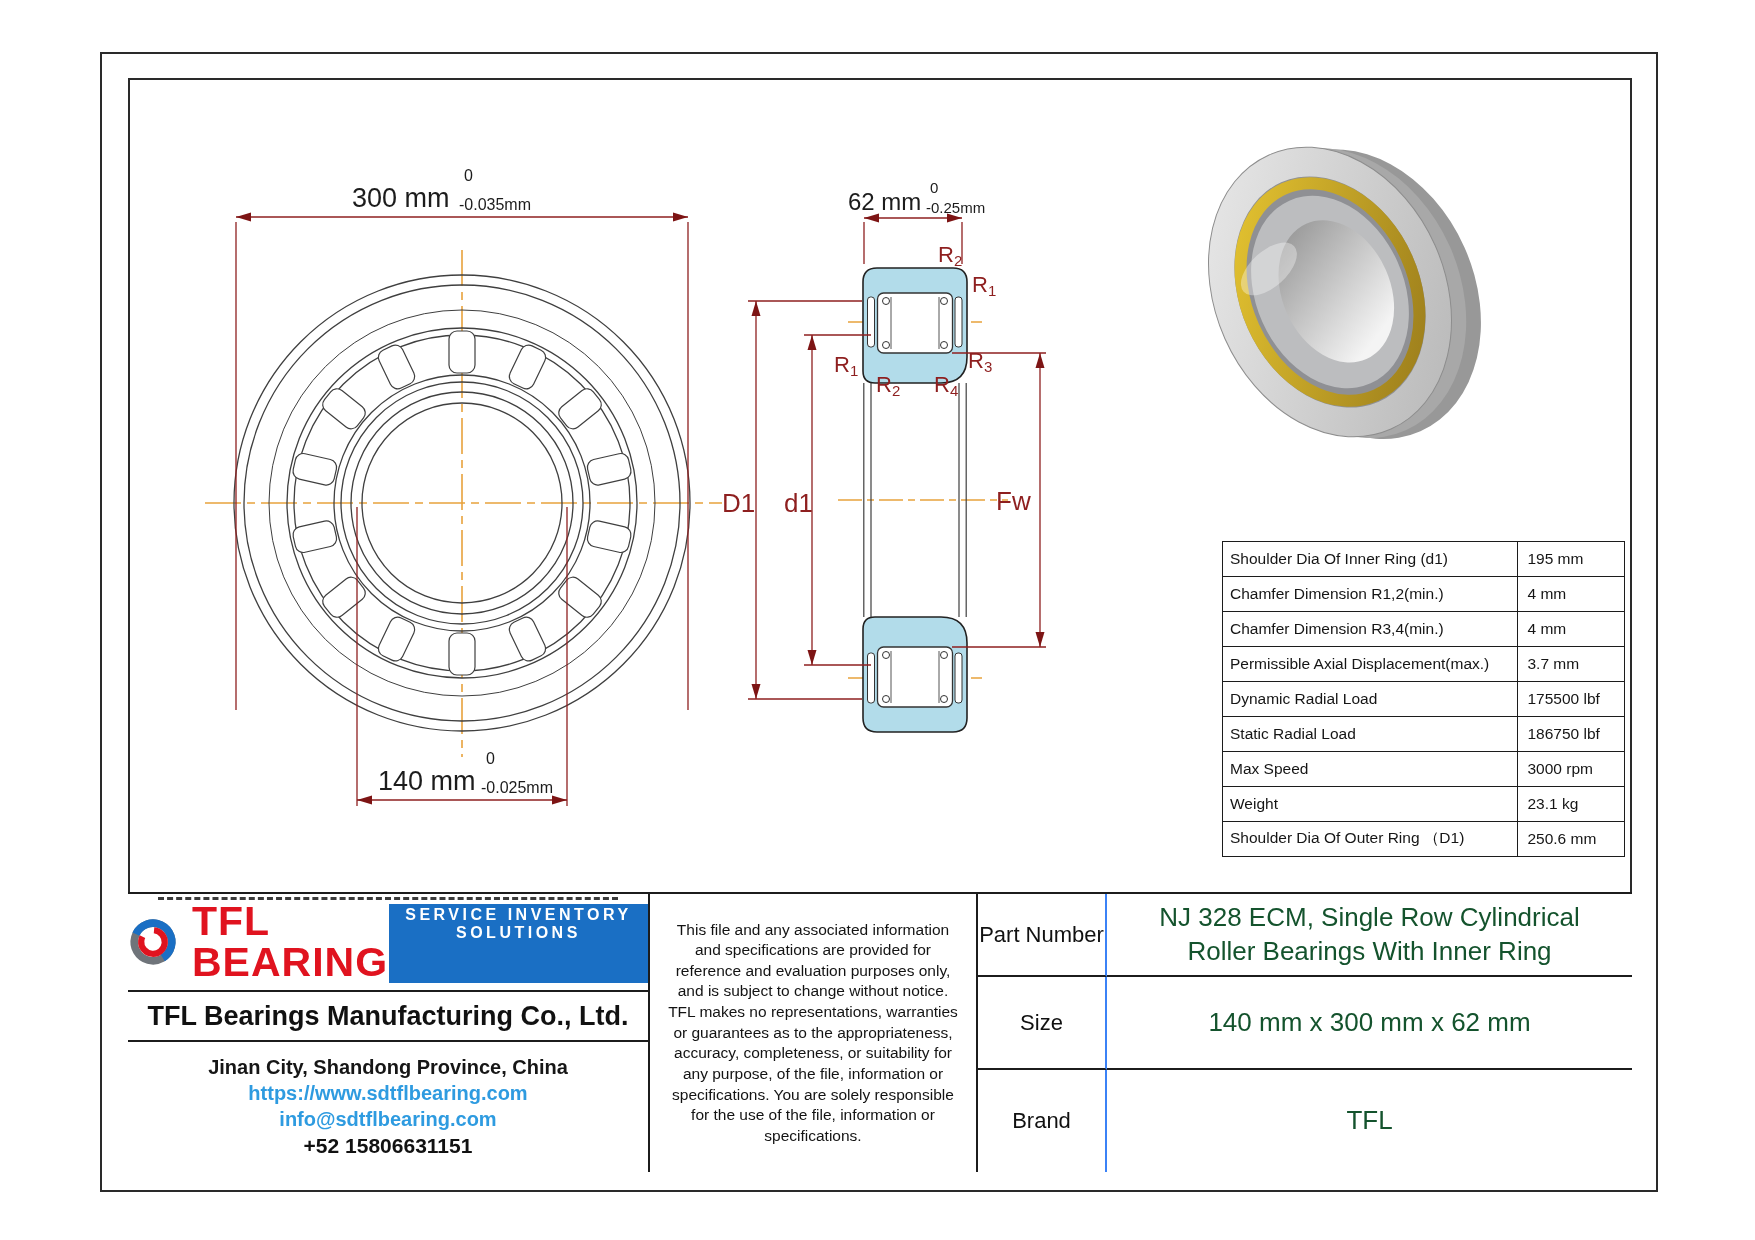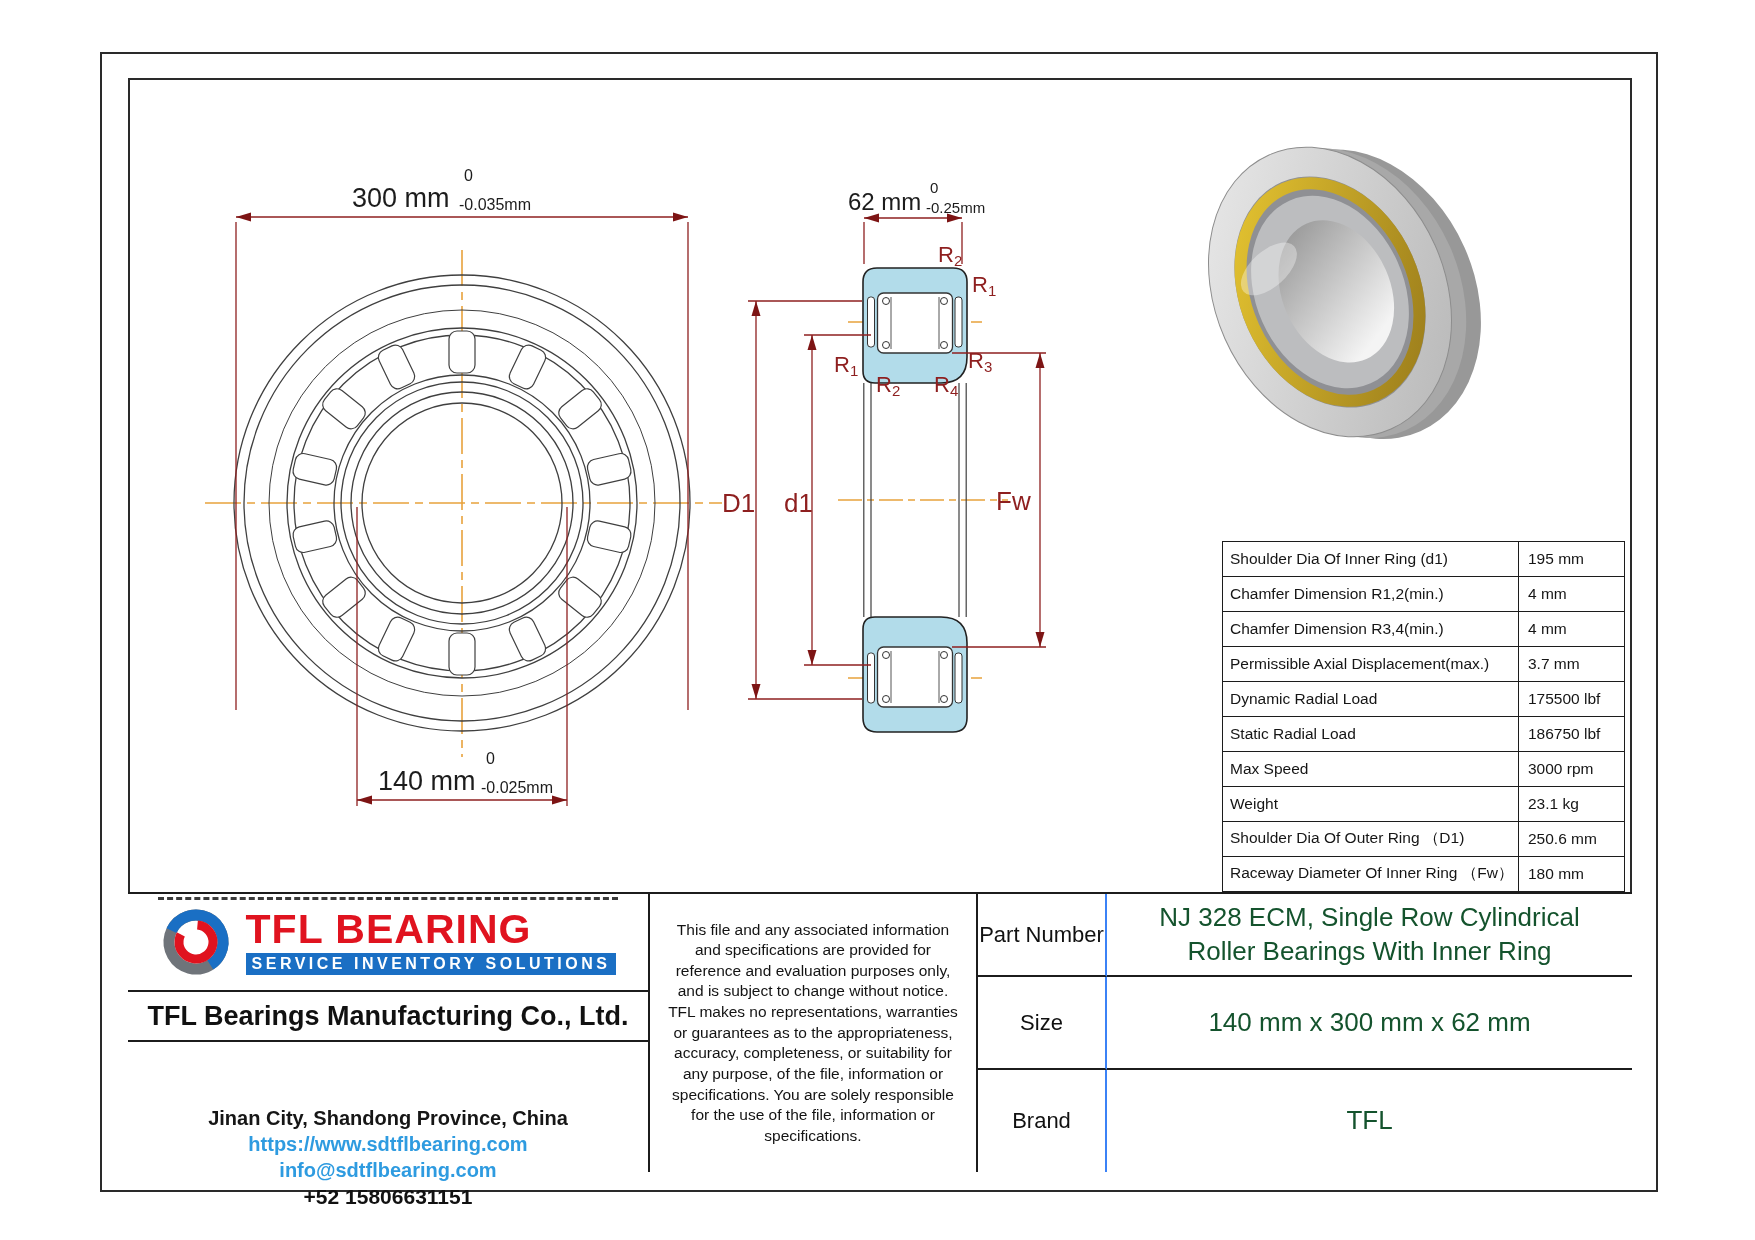--- a/index.html
+++ b/index.html
@@ -20,28 +20,28 @@
   .spec-table td.val{padding-left:9px;}
 
   
   .footer{position:absolute;left:128px;top:892px;width:1504px;height:278px;
         border-top:2px solid #1c1c1c;box-sizing:border-box;background:#fff;}
   .cell{position:absolute;box-sizing:border-box;}
   .logo-cell{left:0;top:0;width:520px;height:98px;border-bottom:2px solid #1c1c1c;
         display:flex;align-items:center;justify-content:center;gap:14px;}
   .cut-line{position:absolute;left:30px;top:3px;width:460px;height:0;
         border-top:3px dashed #3a3a3a;}
-  .brand-col{display:flex;flex-direction:column;align-items:stretch;}
+  .brand-col{display:flex;flex-direction:row;align-items:stretch;}
   .brand-name{color:#e0131f;font-size:41px;font-weight:800;letter-spacing:1px;line-height:1;}
   .brand-tagline{margin-top:3px;background:#1a6fc4;color:#fff;font-size:16px;font-weight:700;
         letter-spacing:3.5px;text-align:center;padding:2px 6px;}
   .company-cell{left:0;top:98px;width:520px;height:50px;border-bottom:2px solid #1c1c1c;
         display:flex;align-items:center;justify-content:center;font-size:27px;font-weight:600;}
   .address-cell{left:0;top:148px;width:520px;height:130px;display:flex;flex-direction:column;
-        align-items:center;justify-content:flex-end;gap:3px;margin-top:37px;}
+        align-items:center;justify-content:center;gap:3px;}
   .address-line{font-size:20px;font-weight:600;color:#161616;}
   .link-line{font-size:20px;color:#2e9be0;font-weight:600;cursor:pointer;}
   .phone-line{font-size:21px;font-weight:700;color:#111;}
   .disclaimer-cell{left:520px;top:0;width:330px;height:278px;border-left:2px solid #1c1c1c;
         border-right:2px solid #1c1c1c;display:flex;align-items:center;justify-content:center;
         padding:8px 12px;}
   .disclaimer-text{font-size:15.5px;line-height:1.33;text-align:center;color:#131313;}
   .field-label{left:850px;width:129px;border-bottom:2px solid #1c1c1c;border-right:2px solid #3b82f6;
         display:flex;align-items:center;justify-content:center;font-size:22px;color:#111;}
   .field-value{left:979px;width:525px;border-bottom:2px solid #1c1c1c;
@@ -282,24 +282,20 @@
           <td class="val">3000 rpm</td>
         </tr>
     <tr>
           <td>Weight</td>
           <td class="val">23.1 kg</td>
         </tr>
     <tr>
           <td>Shoulder Dia Of Outer Ring （D1)</td>
           <td class="val">250.6 mm</td>
         </tr>
-    <tr>
-          <td>Raceway Diameter Of Inner Ring （Fw）</td>
-          <td class="val">180 mm</td>
-        </tr>
   </tbody>
     </table>
 
   <div class="footer">
 
     <div class="cell logo-cell">
       <div class="cut-line"></div>
       <svg width="72" height="72" viewBox="0 0 72 72">
         <g fill="none" transform="rotate(-30 36 36)">
           <circle cx="36" cy="36" r="27" stroke="#6f747a" stroke-width="11"></circle>

